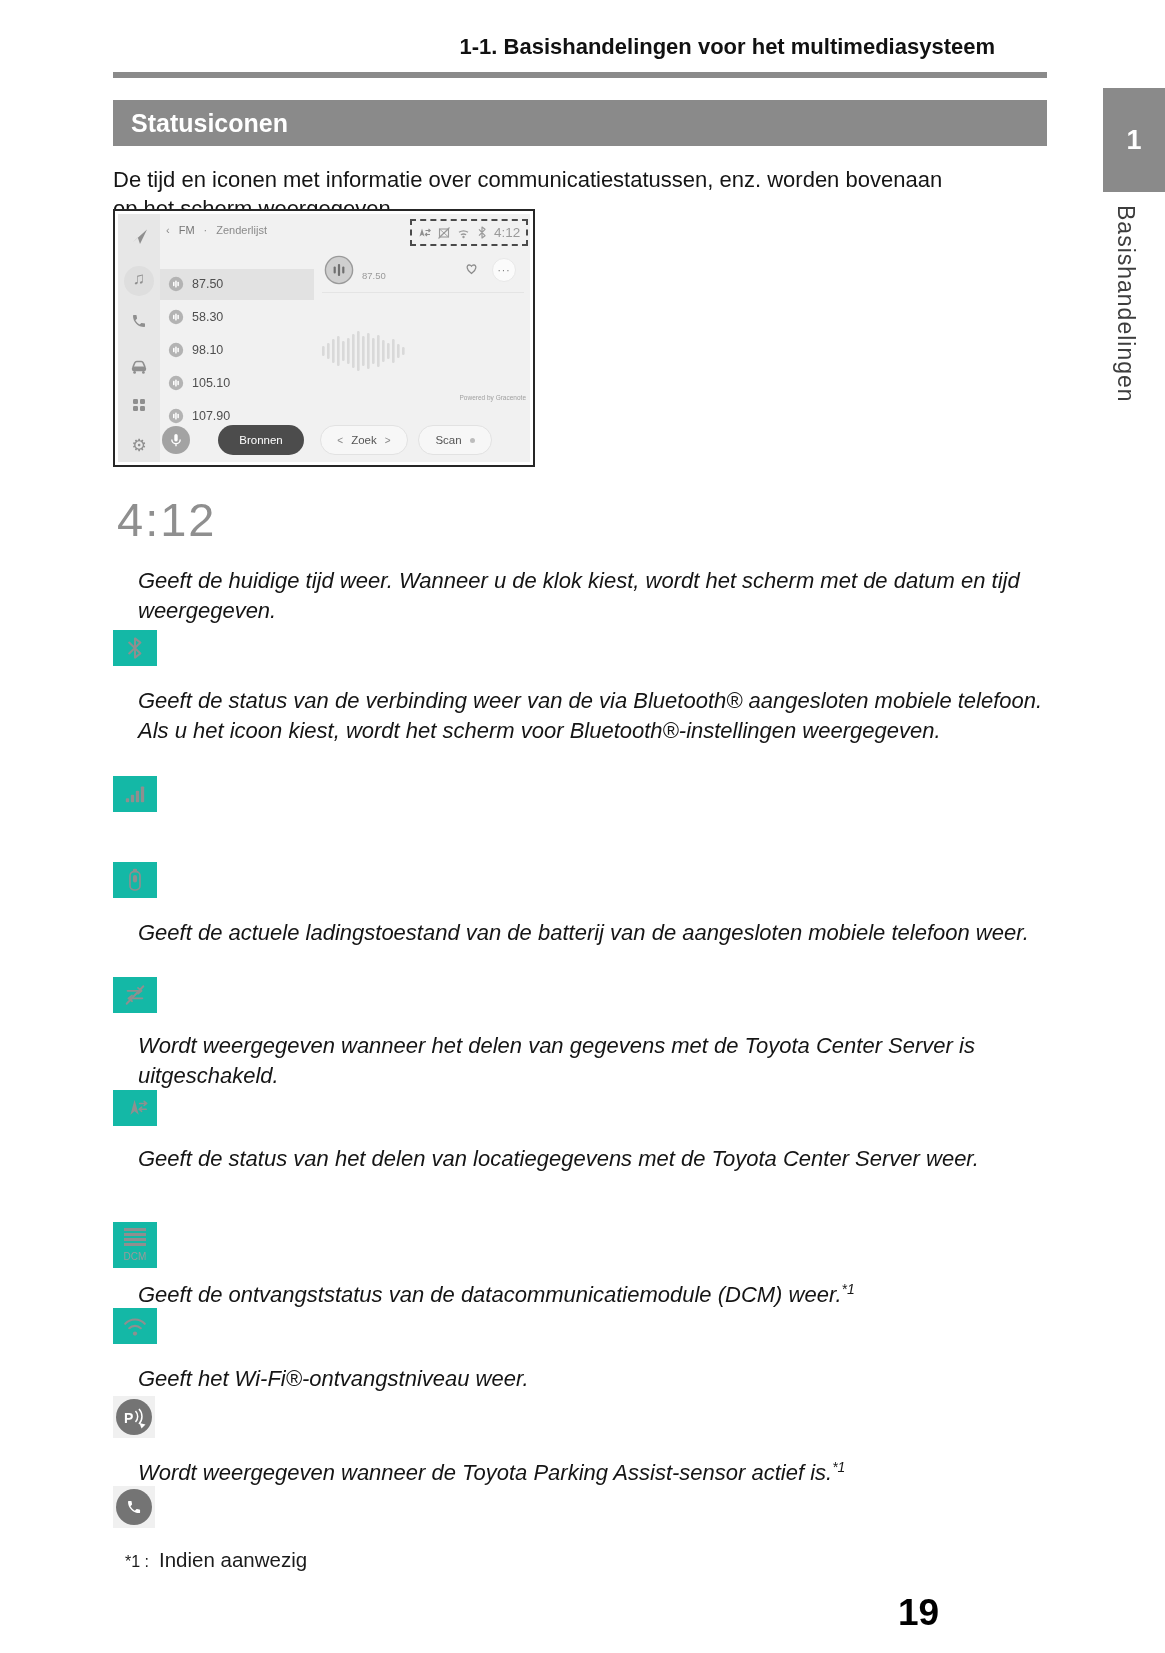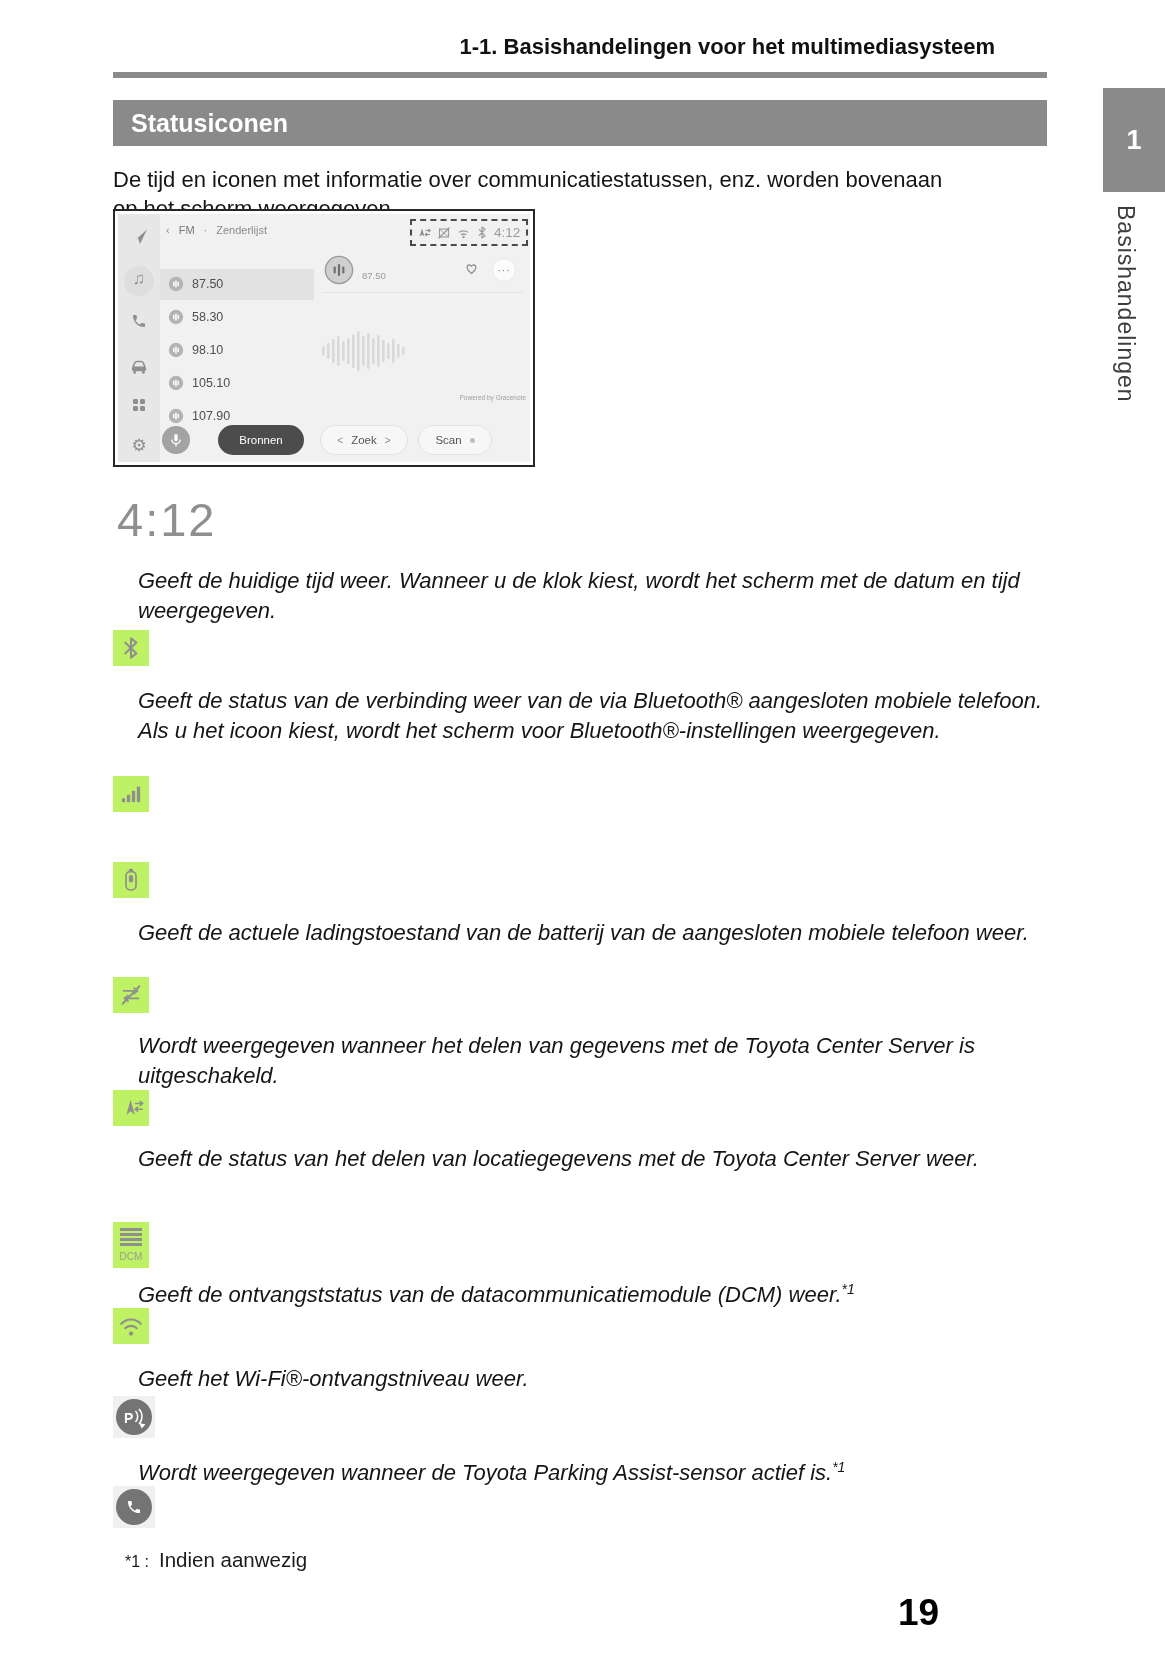--- a/index.html
+++ b/index.html
@@ -12,21 +12,21 @@
   .title-bar{position:absolute;top:100px;left:113px;width:934px;height:46px;background:#8a8a8a;}
   .title-bar span{display:block;padding-left:18px;line-height:46px;font-size:25px;font-weight:bold;color:#fff;}
   .intro{position:absolute;top:143px;left:113px;width:830px;font-size:22px;line-height:29px;}
 
   
   .p{position:absolute;left:130px;width:905px;font-size:22px;line-height:30px;margin:8px;font-style:italic;}
   .fnsup{font-size:14px;vertical-align:super;line-height:0;}
 
   .big-time{position:absolute;top:492px;left:117px;font-size:47px;color:#8f8f8f;letter-spacing:2px;}
 
-  .iconbox{position:absolute;left:113px;width:36px;height:36px;background:#bef264;
+  .iconbox{position:absolute;left:113px;width:44px;height:36px;background:#14b8a6;
            display:flex;align-items:center;justify-content:center;}
   .iconbox--tall{height:46px;}
   .iconbox--round{width:42px;height:42px;background:#f0f0f0;}
 
   .footnote{position:absolute;top:1548px;left:125px;font-size:20.5px;color:#1b1b1b;}
   .footnote .marker{font-size:16px;margin-right:10px;}
   .page-num{position:absolute;top:1592px;left:898px;width:150px;text-align:left;
             font-size:37px;font-weight:bold;color:#000;}
 
   .chapter-tab{position:absolute;top:88px;left:1103px;width:62px;height:104px;background:#8a8a8a;

